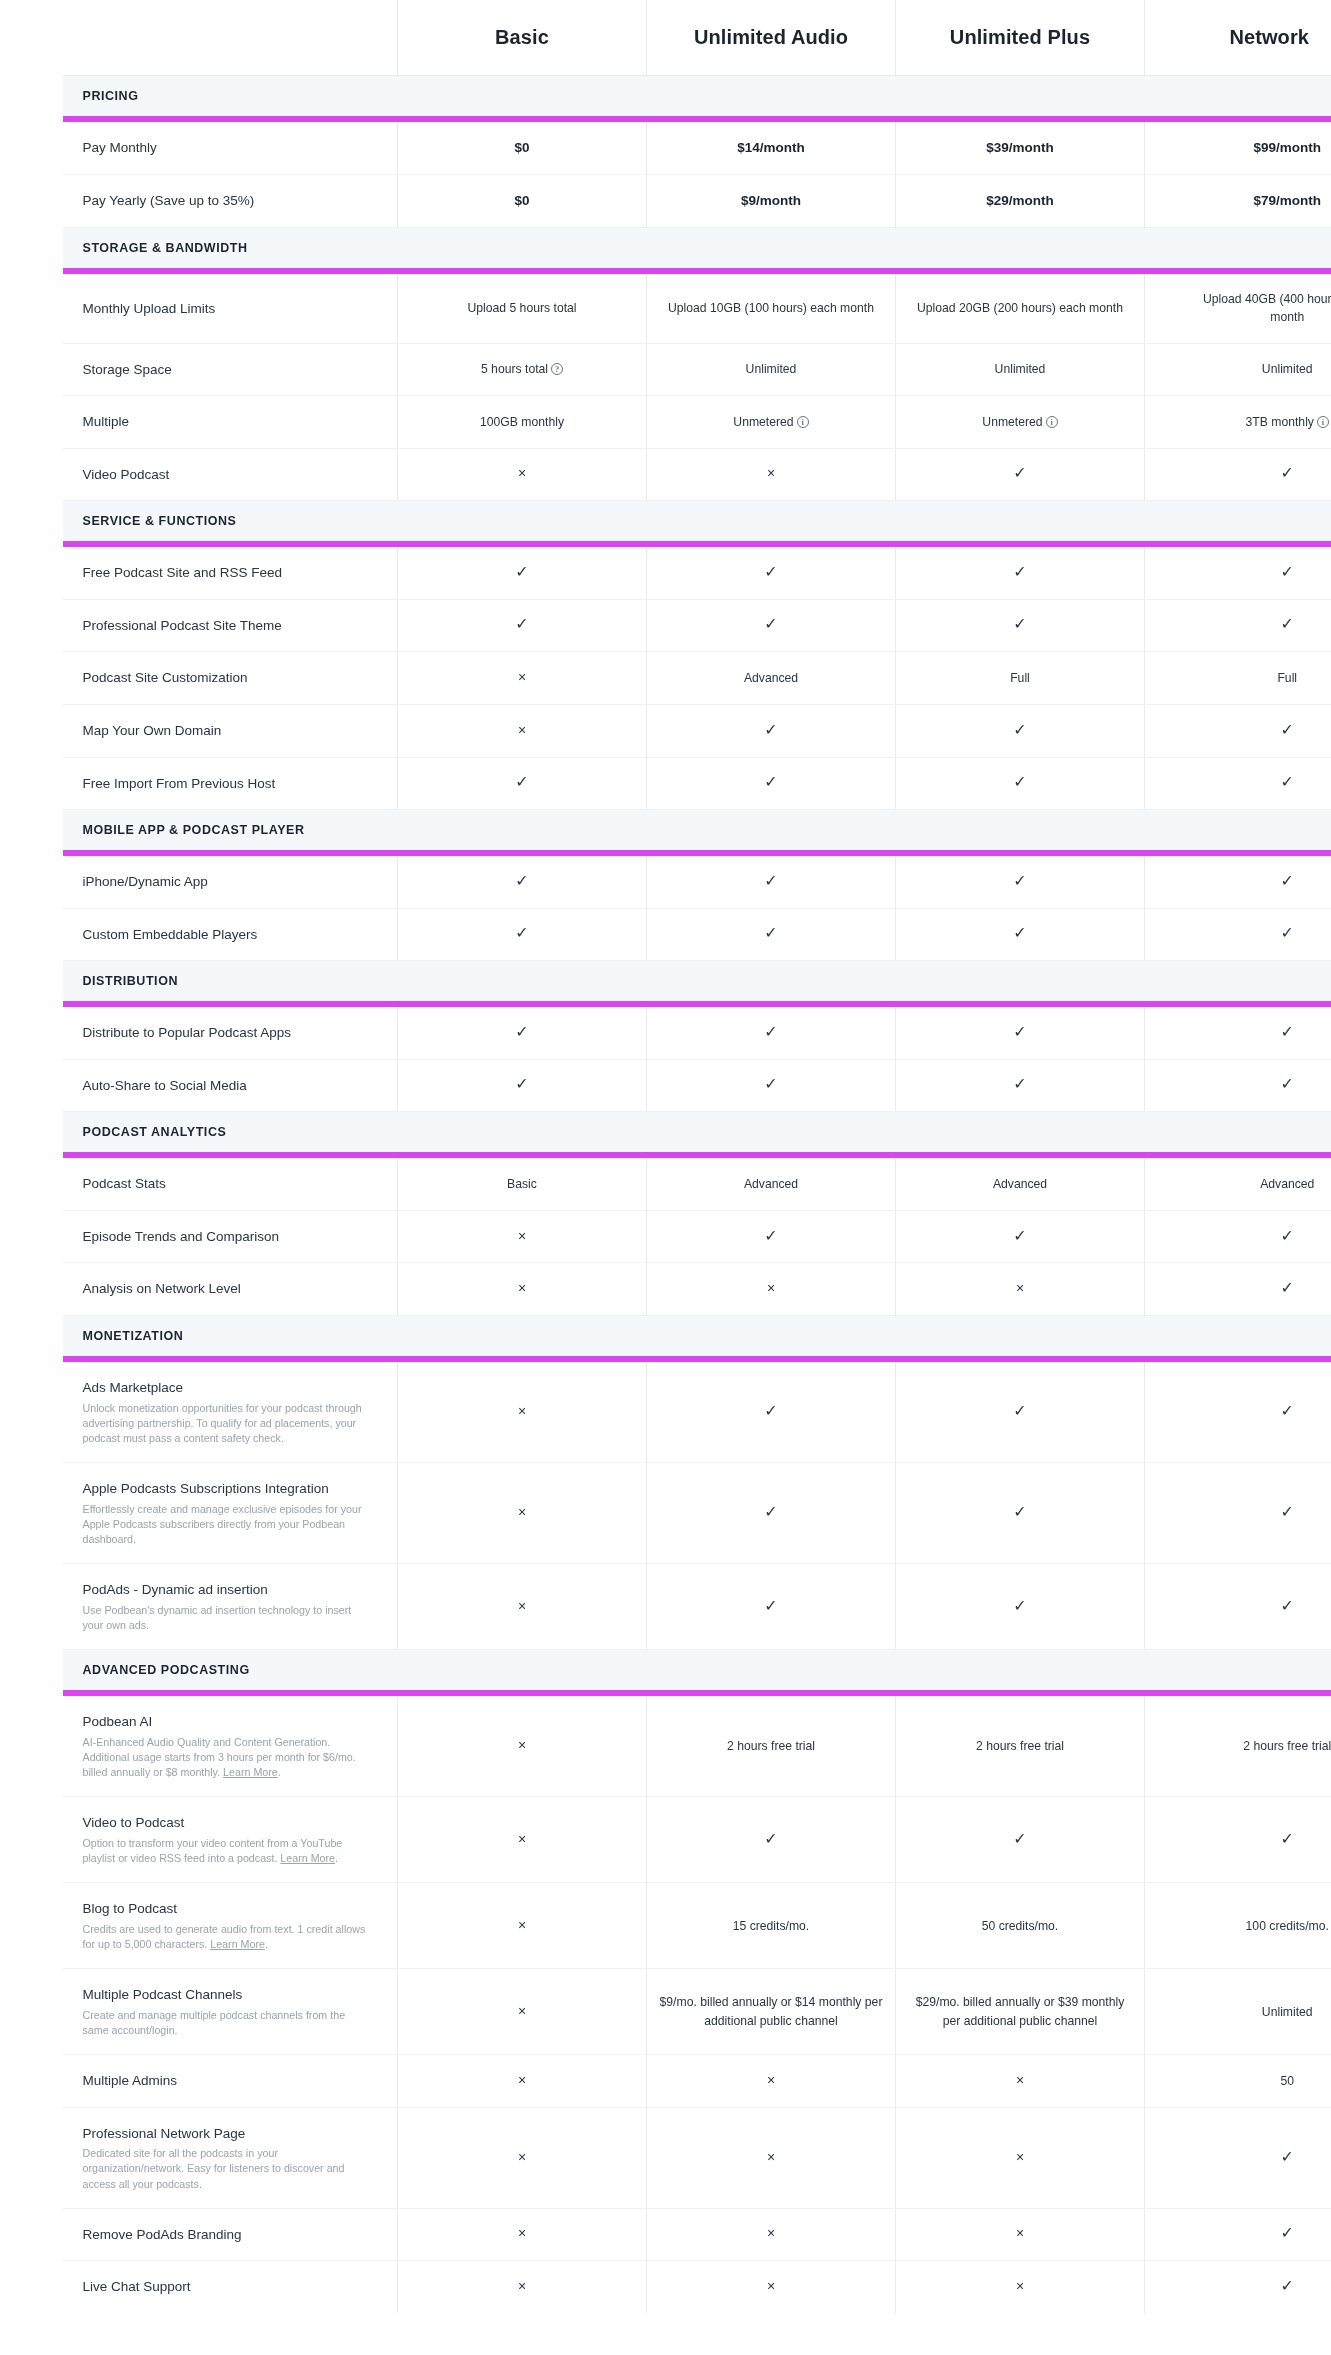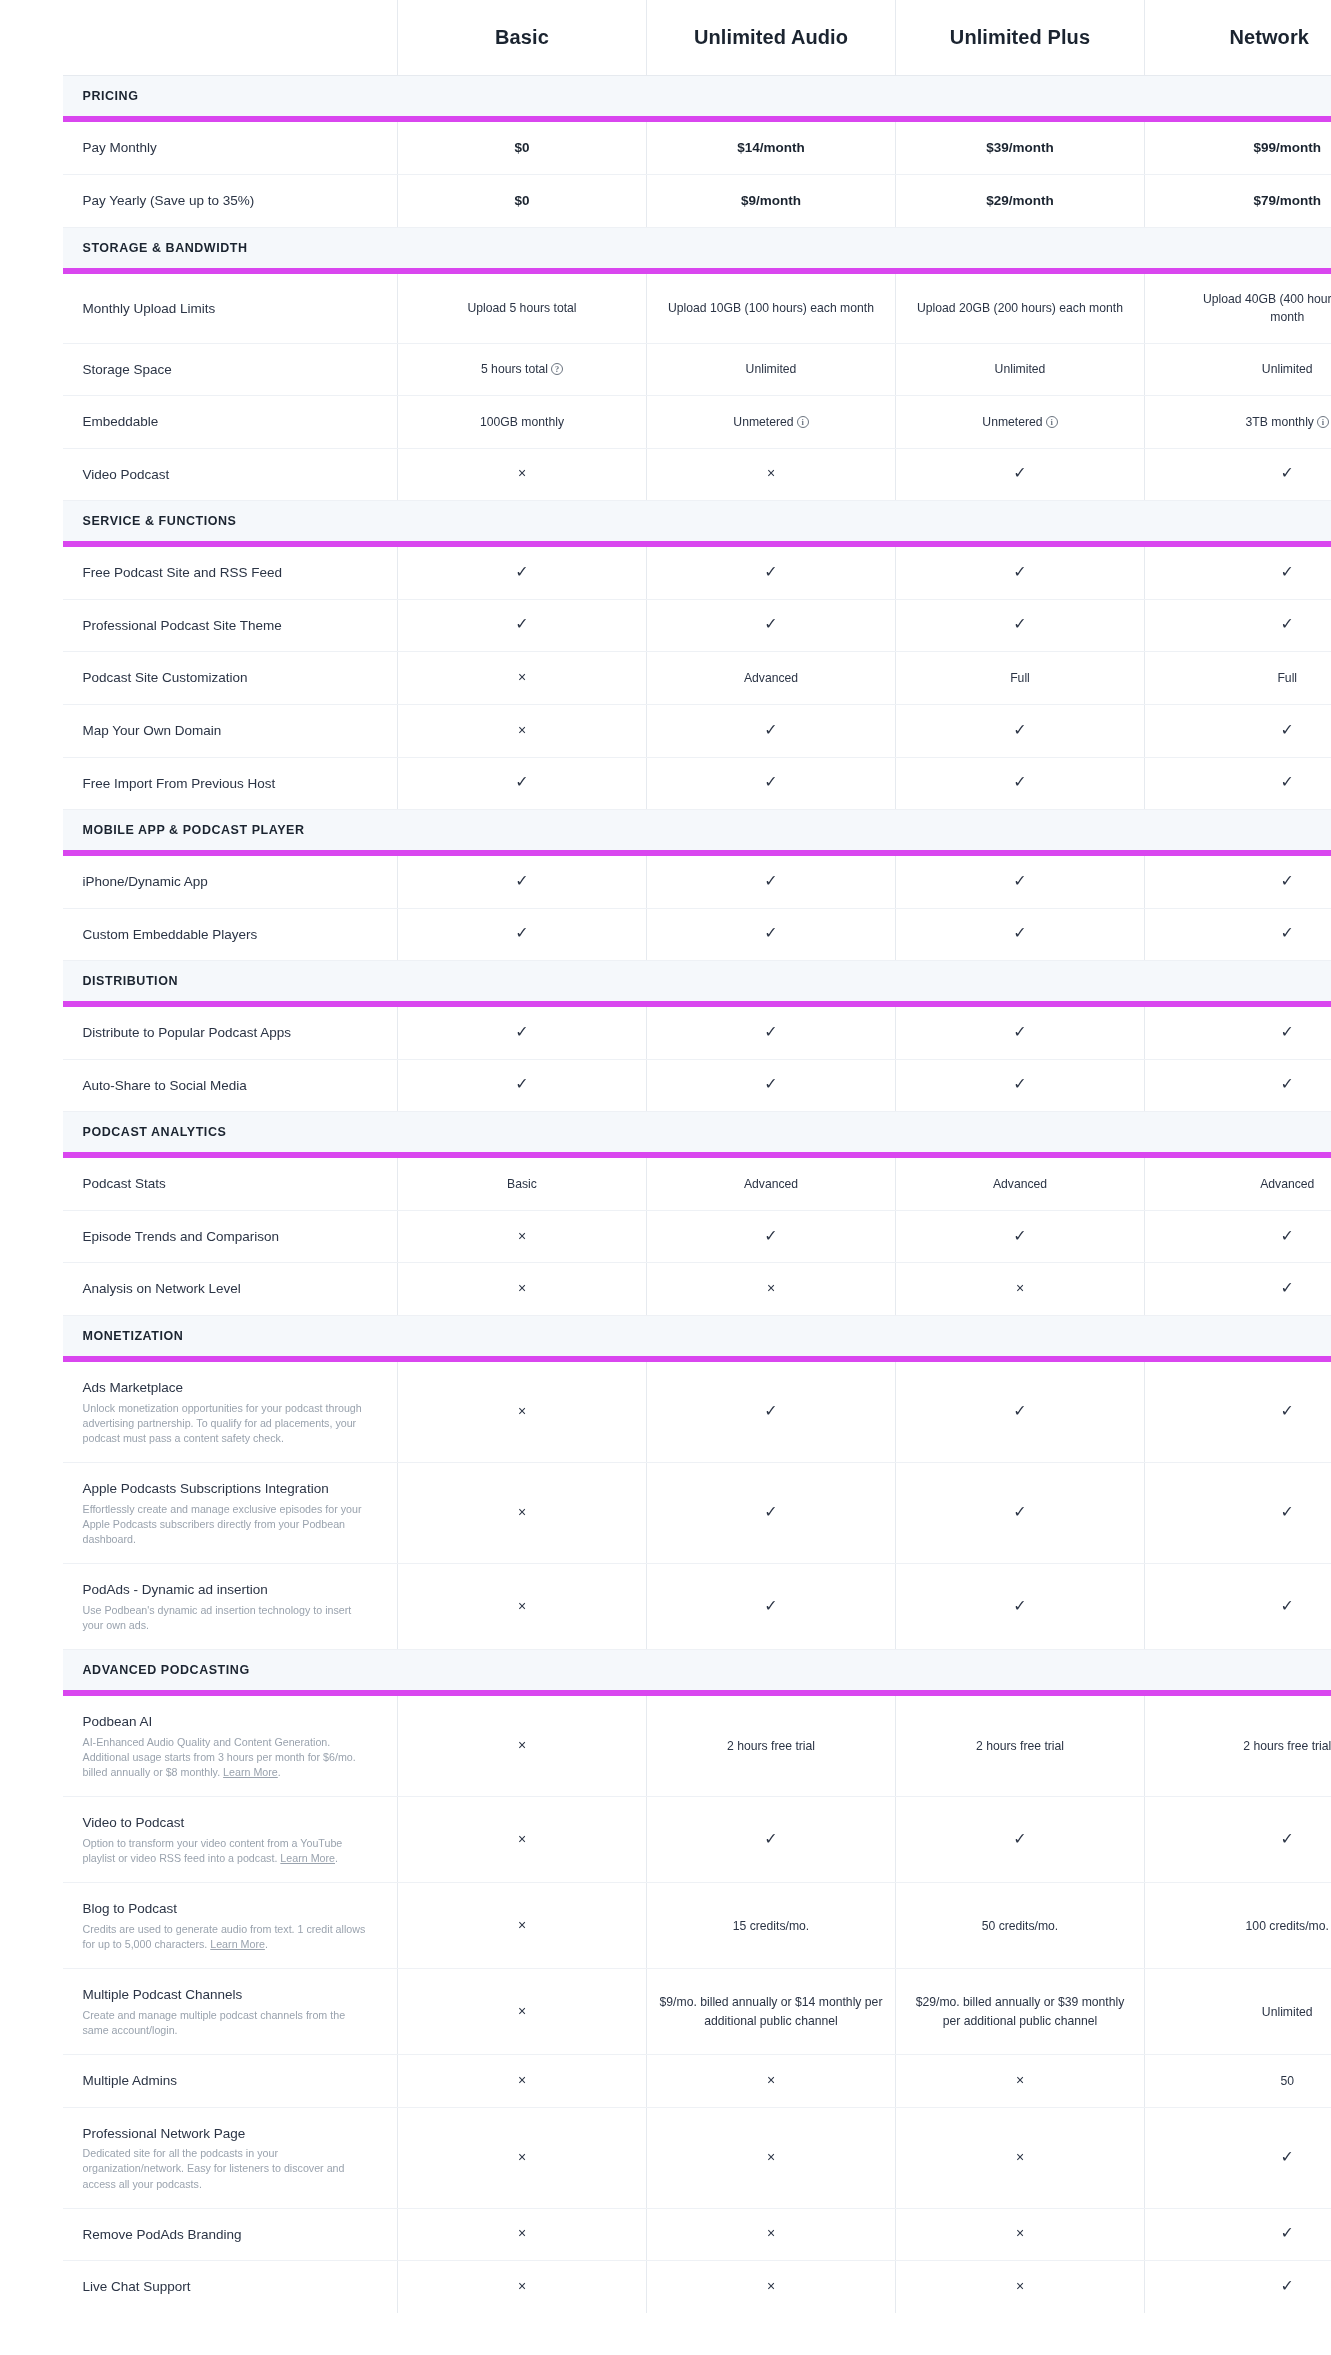--- a/index.html
+++ b/index.html
@@ -199,21 +199,21 @@
           <td class="feature">
             <div class="f-title">Storage Space</div>
           </td>
           <td class="val"><span class="val-inline">5 hours total</span><span class="tip">?</span></td>
           <td class="val"><span>Unlimited</span></td>
           <td class="val"><span>Unlimited</span></td>
           <td class="val last"><span>Unlimited</span></td>
         </tr>
         <tr class="feat-row">
           <td class="feature">
-            <div class="f-title">Embeddable</div>
+            <div class="f-title">Multiple</div>
           </td>
           <td class="val"><span>100GB monthly</span></td>
           <td class="val"><span class="val-inline">Unmetered</span><span class="tip">i</span></td>
           <td class="val"><span class="val-inline">Unmetered</span><span class="tip">i</span></td>
           <td class="val last"><span class="val-inline">3TB monthly</span><span class="tip">i</span></td>
         </tr>
         <tr class="feat-row">
           <td class="feature">
             <div class="f-title">Video Podcast</div>
           </td>

